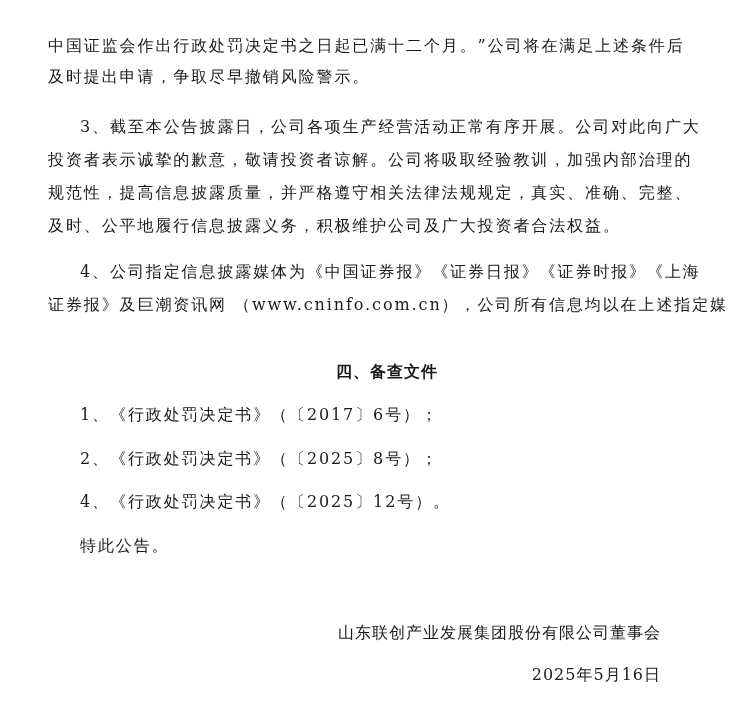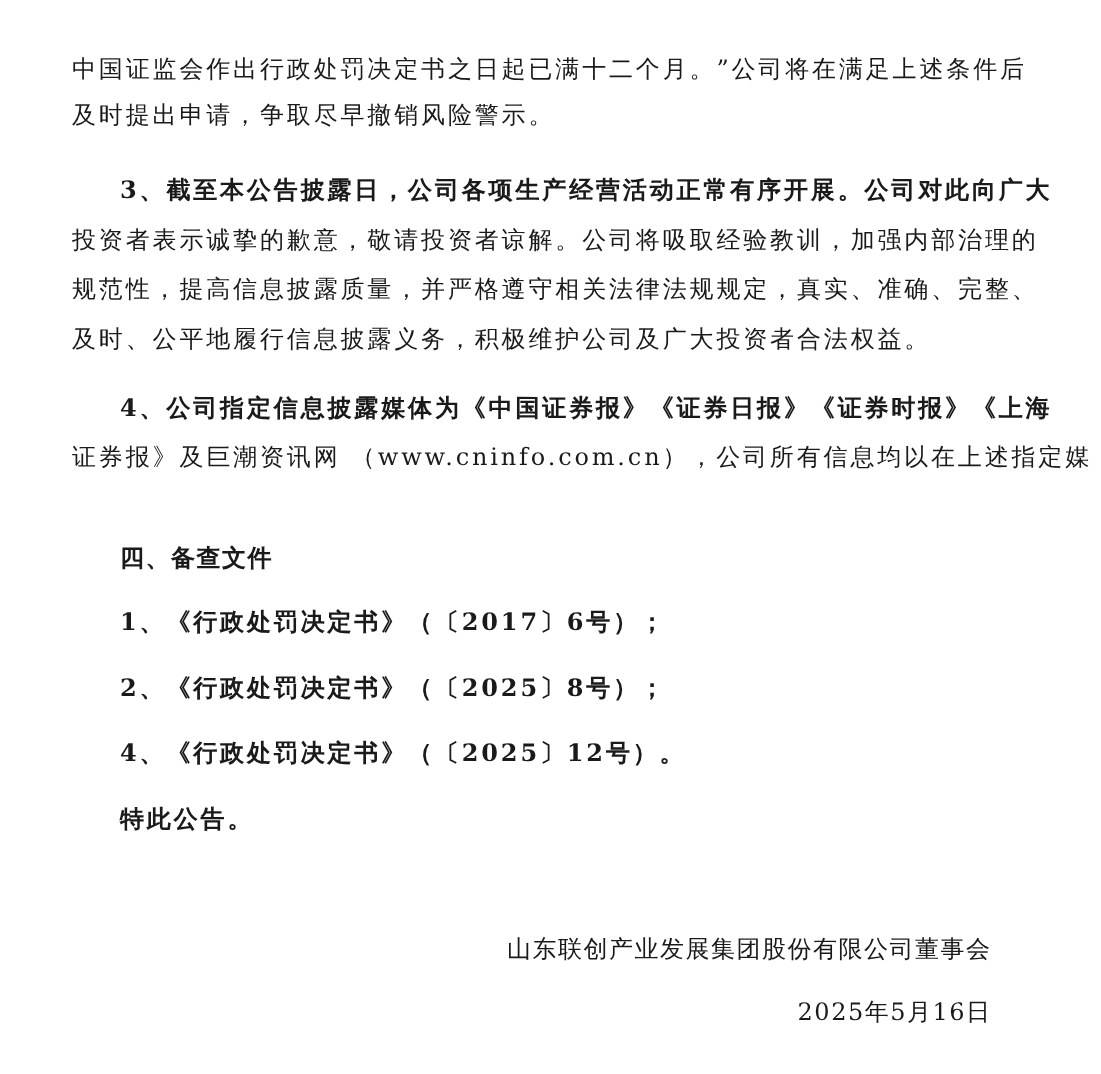--- a/index.html
+++ b/index.html
@@ -1,22 +1,22 @@
 <!DOCTYPE html>
 <html><head>
 <meta charset="utf-8">
 <style>
   html, body { margin: 0; padding: 0; background: #ffffff; }
   body { width: 734px; height: 716px; position: relative; overflow: hidden;
          font-family: "DejaVu Serif", "Liberation Serif", serif; color: #1a1a1a; }
   .page { position: absolute; left: 5px; top: 0; width: 734px; height: 552px; }
   .line { position: absolute; left: 43px; width: 614px; font-size: 16px; line-height: 20px;
           white-space: nowrap; letter-spacing: 1.9px; }
-  .indent { left: 75px; font-weight: bold; }
-  .heading { font-weight: bold; font-family: "DejaVu Sans", "Liberation Sans", sans-serif; letter-spacing: 1px; }
+  .indent { left: 75px; }
+  .heading { font-weight: bold; font-family: "DejaVu Sans", "Liberation Sans", sans-serif; letter-spacing: 1px; text-align: center; }
   .right { left: auto; right: 78px; width: auto; text-align: center; letter-spacing: 1px; }
 </style>
 </head>
 <body>
 
 <div class="page">
   <div class="line" style="top:36px">中国证监会作出行政处罚决定书之日起已满十二个月。”公司将在满足上述条件后</div>
   <div class="line" style="top:67px">及时提出申请，争取尽早撤销风险警示。</div>
 
   <div class="line indent" style="top:117px">3、截至本公告披露日，公司各项生产经营活动正常有序开展。公司对此向广大</div>

